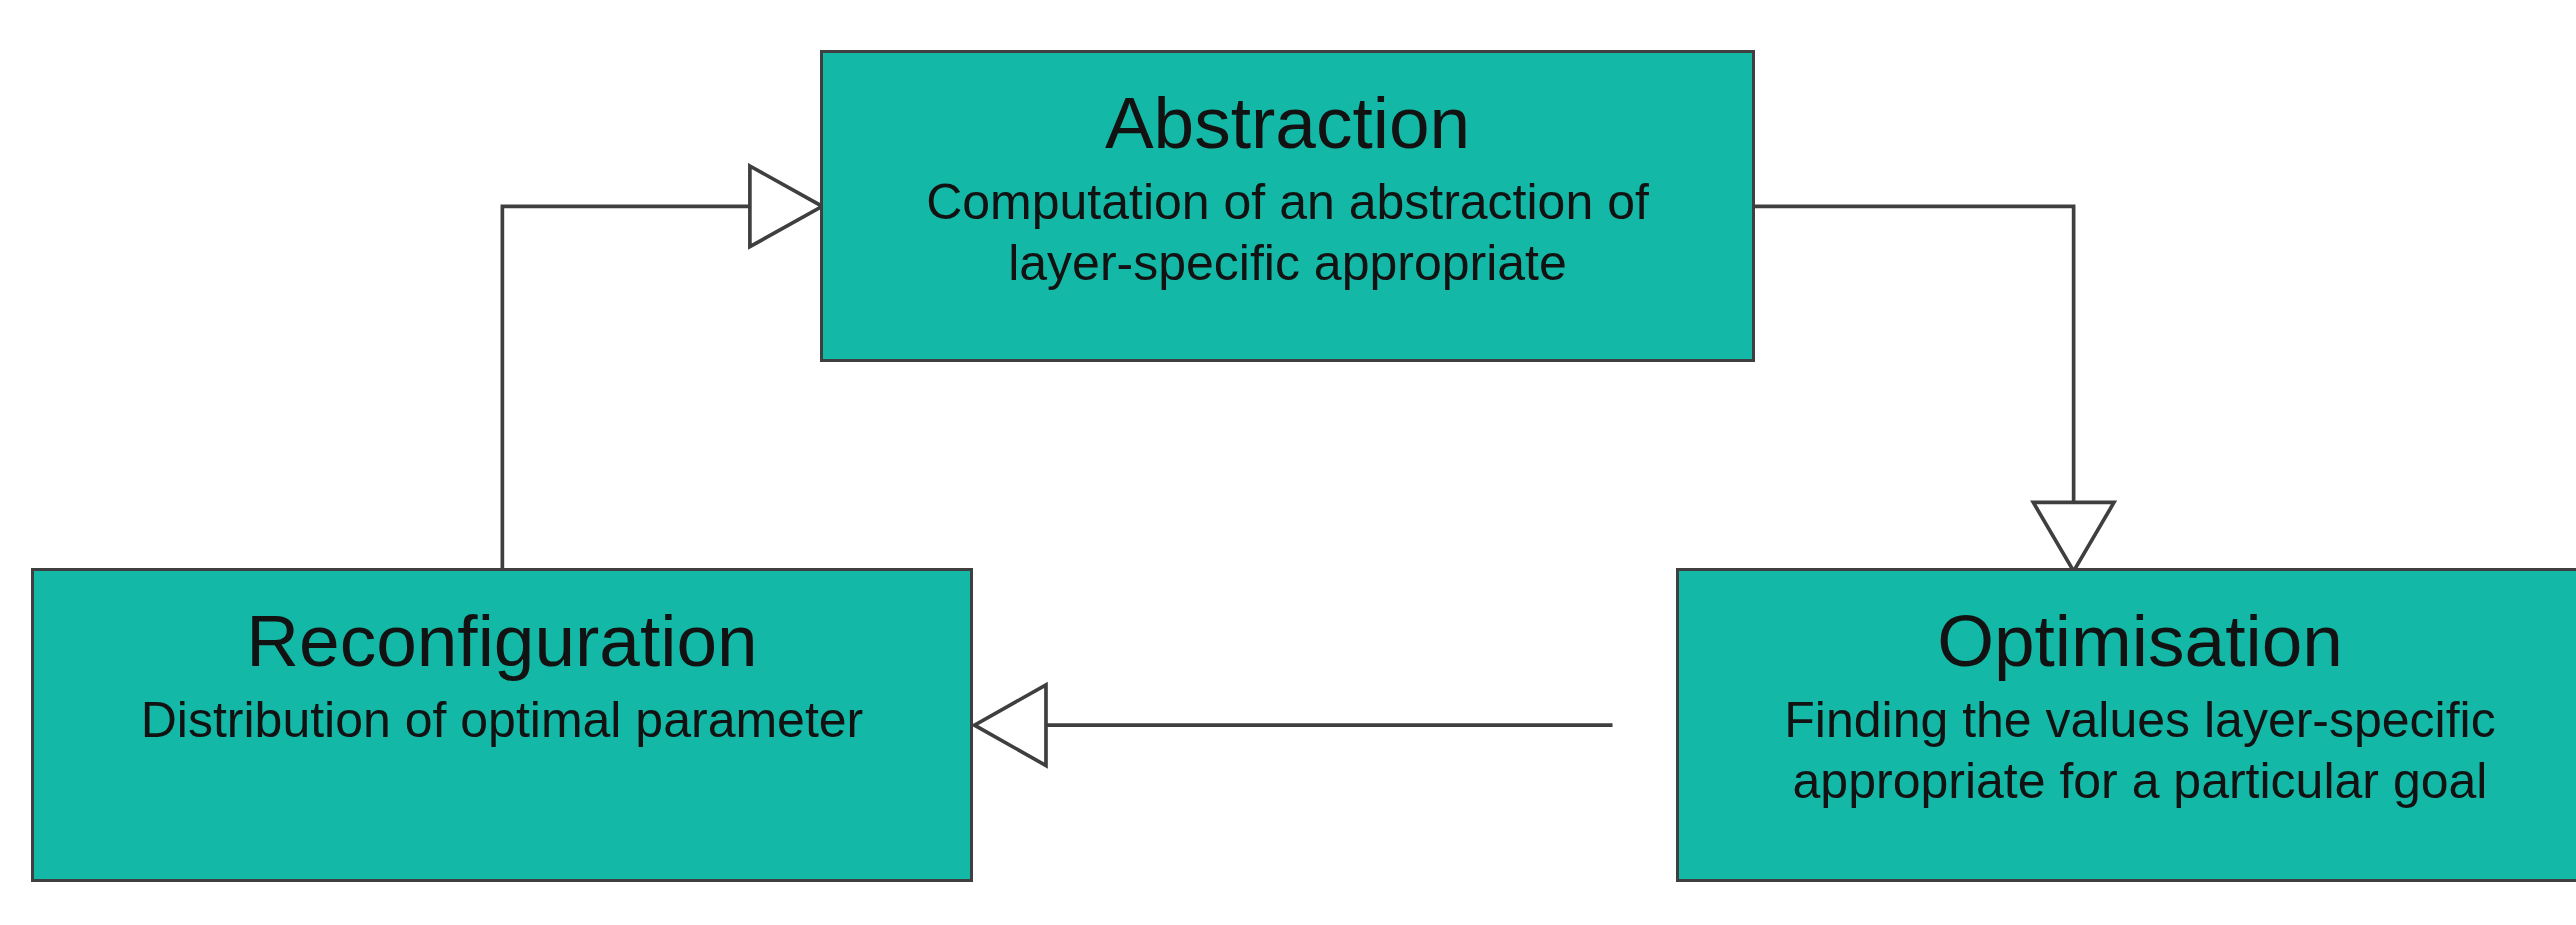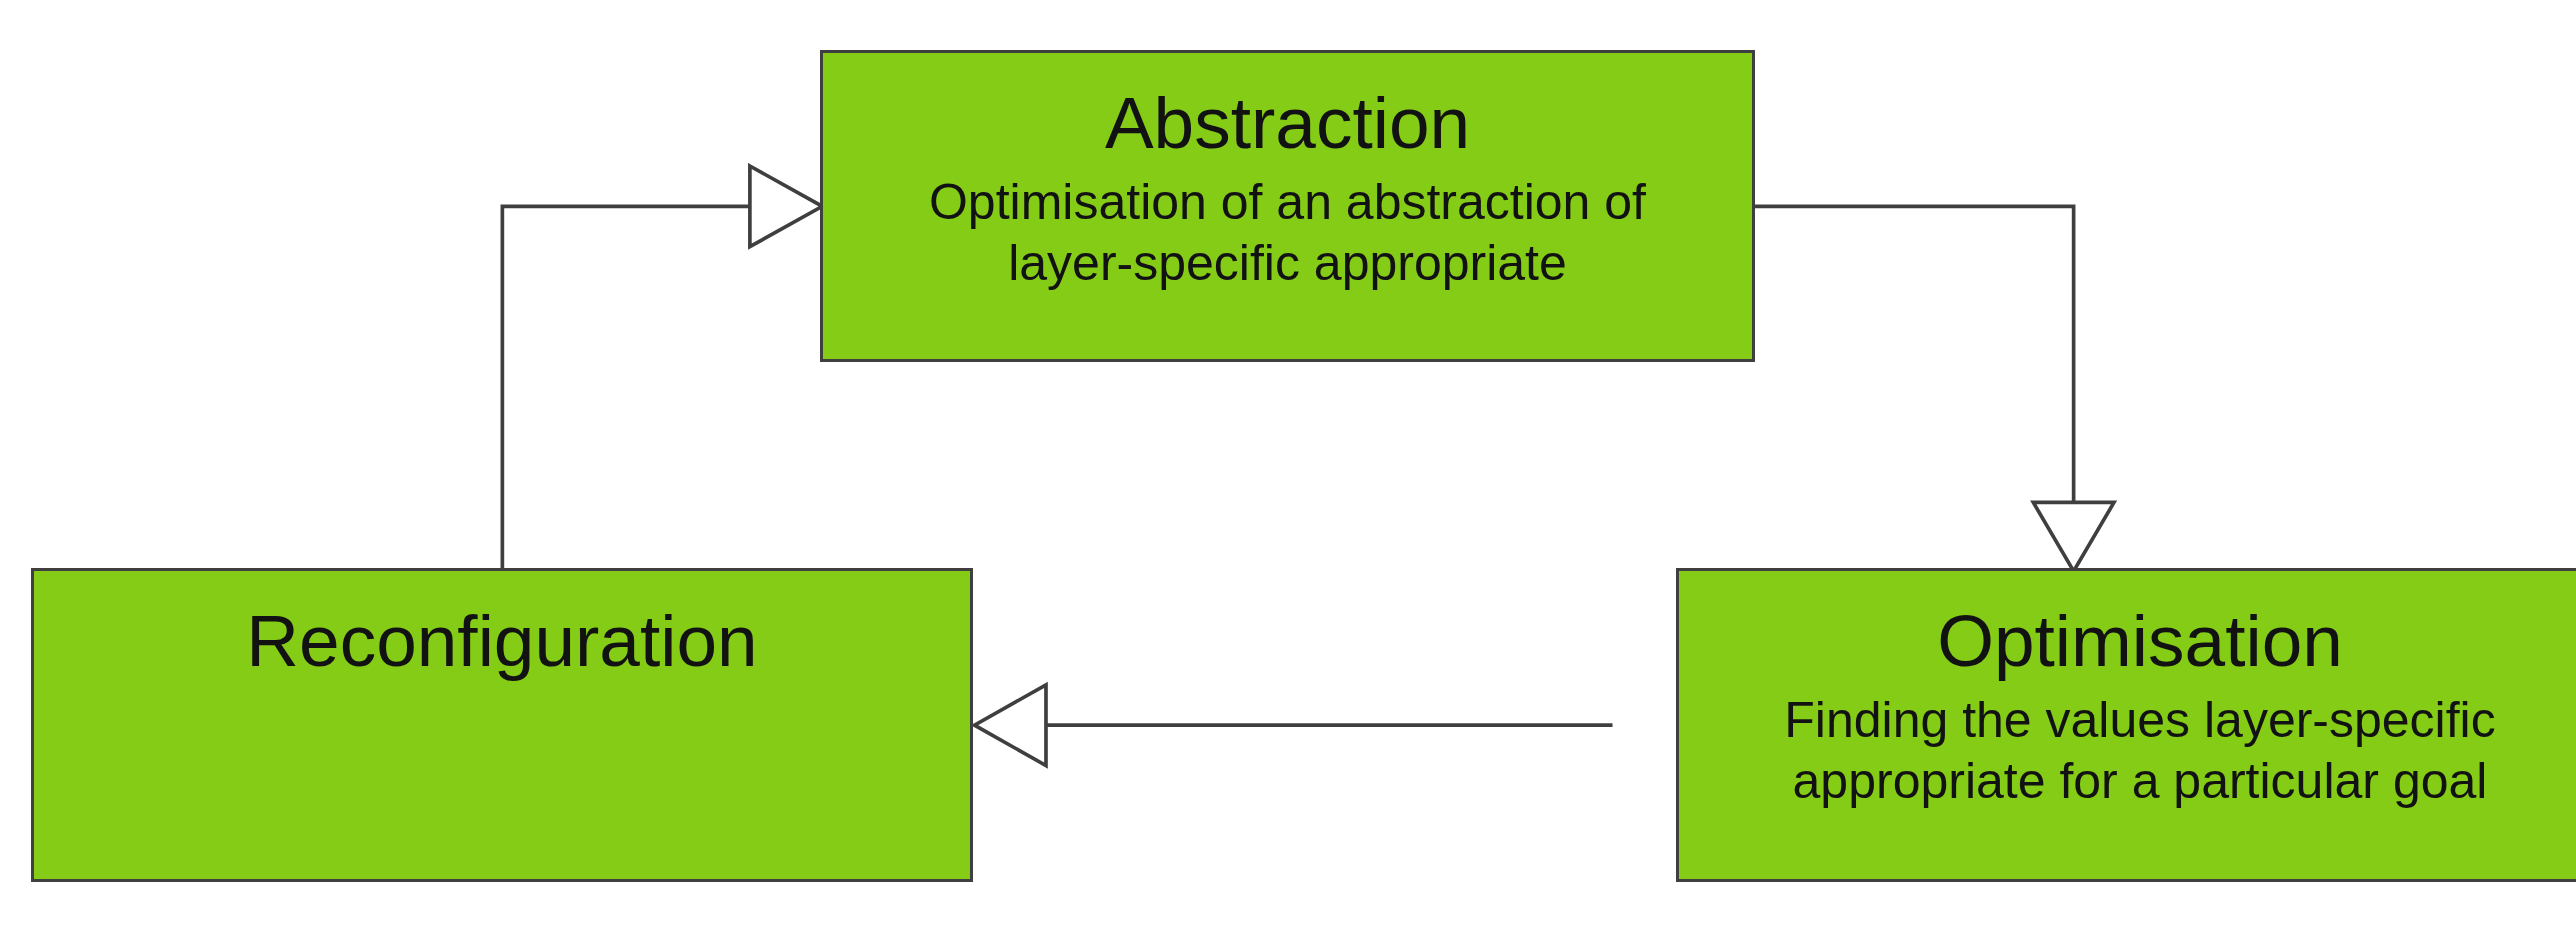--- a/index.html
+++ b/index.html
@@ -28,21 +28,21 @@
     stroke-width: 4;
   }
   .arrow-head {
     fill: #ffffff;
     stroke: #3f3f3f;
     stroke-width: 4;
     stroke-linejoin: miter;
   }
   .node {
     position: absolute;
-    background: #84cc16;
+    background: #14b8a6;
     border: 3.7px solid #3f3f3f;
     box-sizing: border-box;
     text-align: center;
     padding-top: 27.5px;
     color: #121212;
   }
   .node-title {
     font-size: 73px;
     line-height: 1.15;
     white-space: nowrap;
@@ -80,28 +80,29 @@
 
     <g>
       <polyline class="edge-line" points="1759,791 1141,791"></polyline>
       <polygon class="arrow-head" points="1141,747 1141,835 1063,791"></polygon>
     </g>
   </svg>
 
   <div class="node" id="node-abstraction">
     <div class="node-title">Abstraction</div>
     <div class="node-desc">
-      <div class="node-desc-line">Optimisation of an abstraction of</div>
+      <div class="node-desc-line">Computation of an abstraction of</div>
       <div class="node-desc-line">layer-specific appropriate</div>
     </div>
   </div>
 
   <div class="node" id="node-reconfiguration">
     <div class="node-title">Reconfiguration</div>
     <div class="node-desc">
+      <div class="node-desc-line">Distribution of optimal parameter</div>
     </div>
   </div>
 
   <div class="node" id="node-optimisation">
     <div class="node-title">Optimisation</div>
     <div class="node-desc">
       <div class="node-desc-line">Finding the values layer-specific</div>
       <div class="node-desc-line">appropriate for a particular goal</div>
     </div>
   </div>

